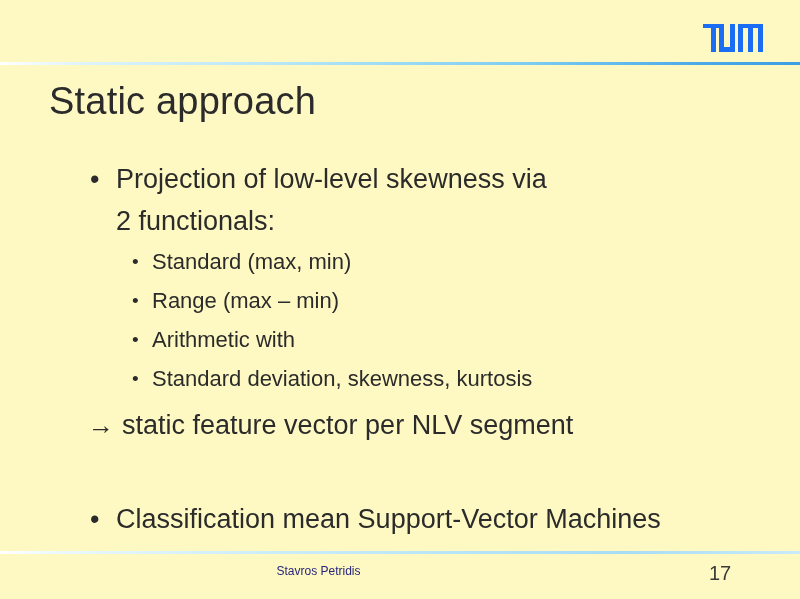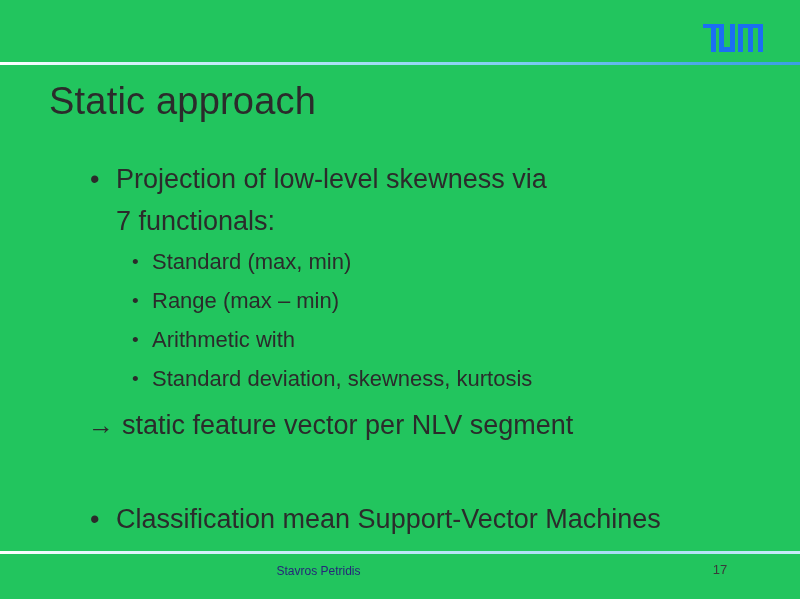--- a/index.html
+++ b/index.html
@@ -7,21 +7,21 @@
     padding: 0;
     background: #ffffff;
   }
   body {
     font-family: "Liberation Sans", sans-serif;
   }
   .slide {
     position: relative;
     width: 800px;
     height: 599px;
-    background: #22c55e;
+    background: #fef9c3;
     overflow: hidden;
   }
 
   
   .tum-logo {
     position: absolute;
     left: 703px;
     top: 24px;
     width: 60px;
     height: 28px;
@@ -144,21 +144,21 @@
     text-align: center;
     font-size: 12px;
     color: #26267a;
   }
   .footer-page {
     position: absolute;
     left: 700px;
     top: 562px;
     width: 40px;
     text-align: center;
-    font-size: 13px;
+    font-size: 20px;
     color: #3a3a3a;
   }
 </style>
 </head>
 <body>
 
 <div class="slide">
 
   <div class="tum-logo">
     <svg width="60" height="28" viewBox="0 0 60 28" xmlns="http://www.w3.org/2000/svg">
@@ -184,21 +184,21 @@
   <div class="slide-title">Static approach</div>
 
   <div class="body-block">
 
     <div class="line lvl1">
       <span class="marker">•</span>
       <span>Projection of low-level skewness via</span>
     </div>
 
     <div class="line lvl1-cont">
-      <span>7 functionals:</span>
+      <span>2 functionals:</span>
     </div>
 
     <div class="line lvl2">
       <span class="marker">•</span>
       <span>Standard (max, min)</span>
     </div>
 
     <div class="line lvl2">
       <span class="marker">•</span>
       <span>Range (max – min)</span>

